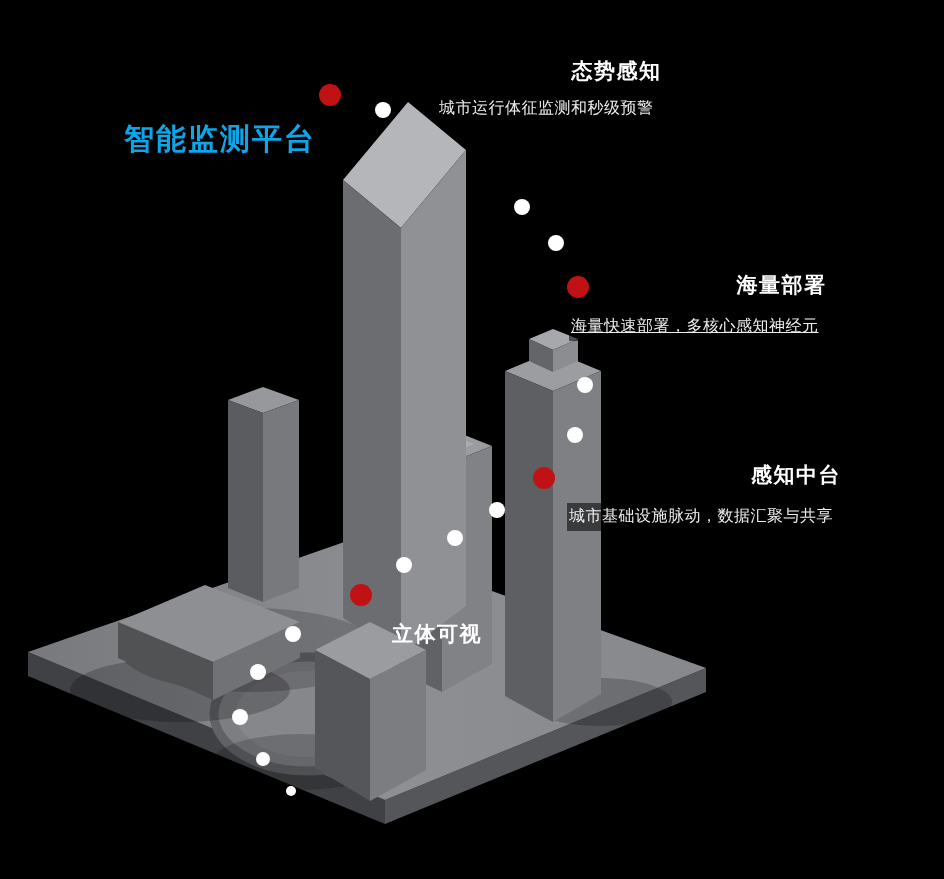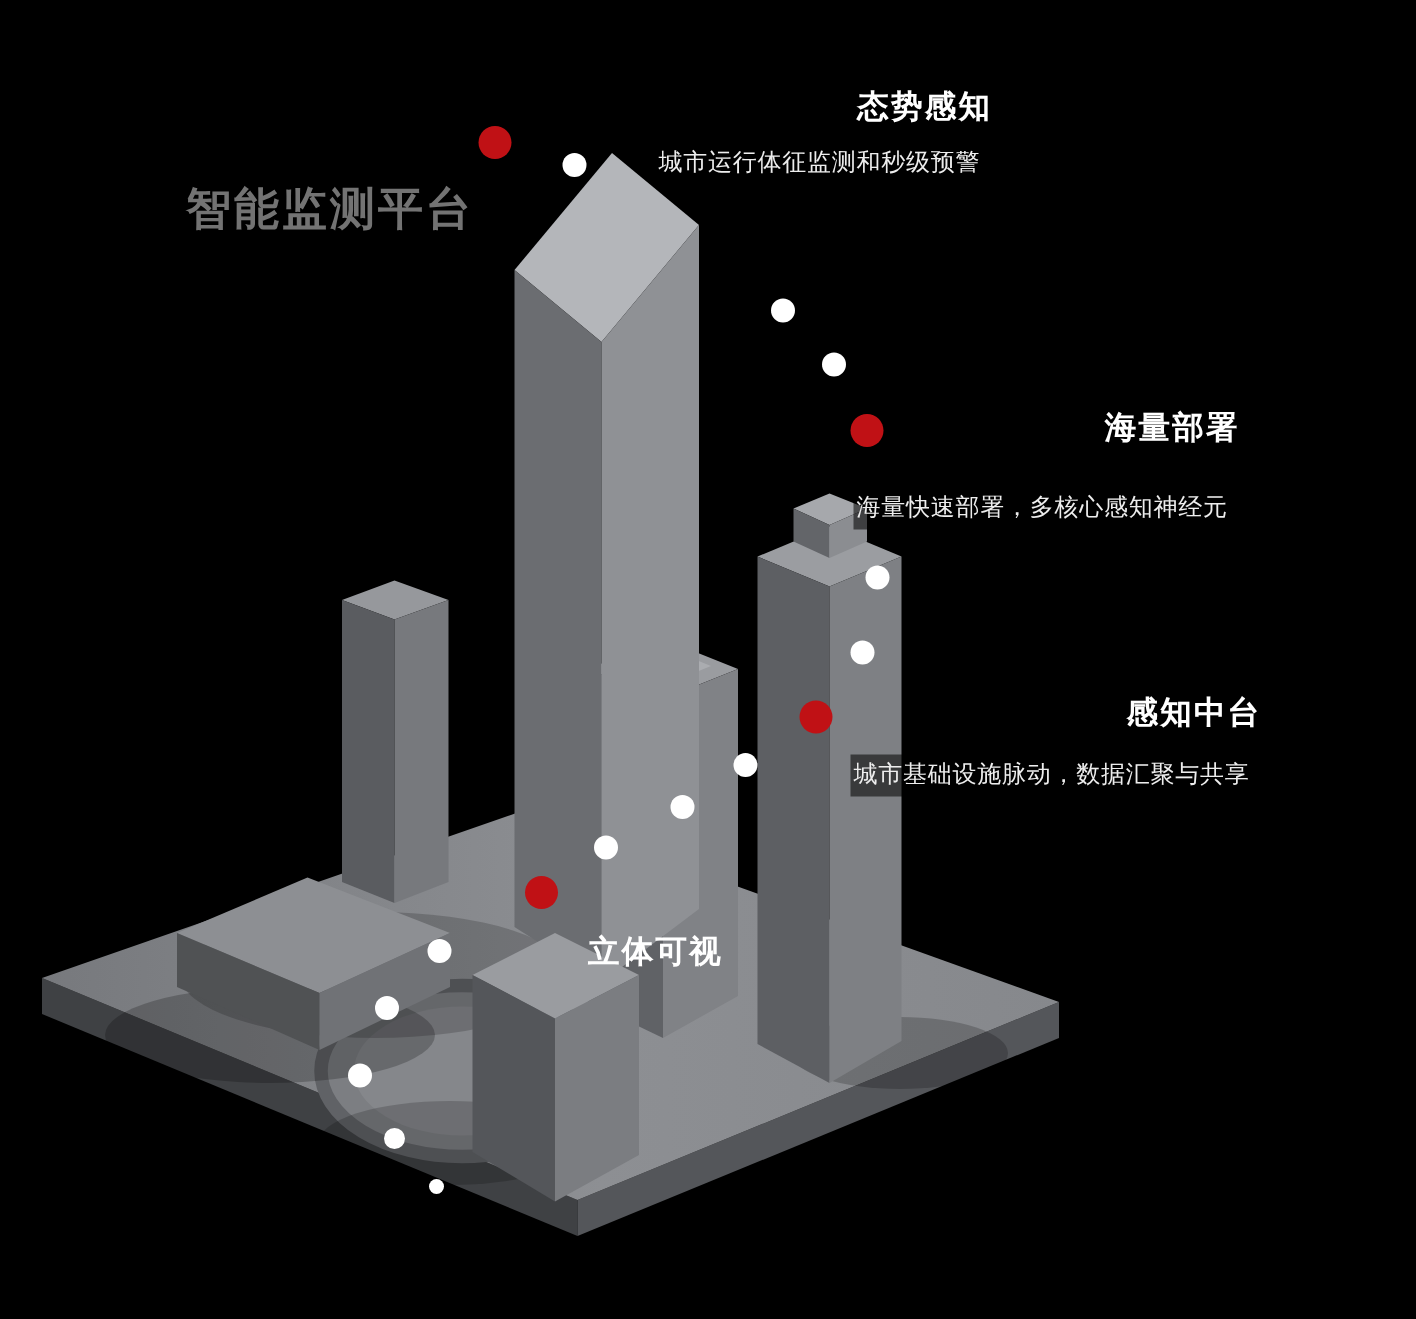--- a/index.html
+++ b/index.html
@@ -4,35 +4,35 @@
 <style>
   html,body{margin:0;padding:0;background:#000;}
   .stage{
     position:relative;width:944px;height:879px;background:#000;overflow:hidden;
     font-family:"Liberation Sans",sans-serif;
   }
   .layer{position:absolute;left:0;top:0;width:944px;height:879px;}
   svg{display:block;}
   .page-title{
     position:absolute;left:124px;top:119px;
-    font-size:30px;font-weight:700;color:#737373;letter-spacing:2px;
+    font-size:30px;font-weight:700;color:#0ea5e9;letter-spacing:2px;
     white-space:nowrap;
     text-align:right;
   }
   .ann{position:absolute;color:#ffffff;white-space:nowrap;text-align:right;}
   .ann .label{font-size:21px;font-weight:700;letter-spacing:1.5px;}
   .ann .desc{
     display:inline-block;font-size:16px;font-weight:400;color:#ededed;
     letter-spacing:0.5px;background:rgba(0,0,0,0.55);padding:3px 8px 4px 2px;
   }
   .ann-1{left:437px;top:57px;}
   .ann-1 .desc{margin-top:10px;}
   .ann-2{left:569px;top:271px;}
   .ann-2 .label{margin-left:16px;}
-  .ann-2 .desc{margin-top:26px;}
+  .ann-2 .desc{margin-top:14px;text-decoration:underline;}
   .ann-3{left:567px;top:461px;}
   .ann-3 .desc{margin-top:14px;}
   .ann-4{left:392px;top:580px;margin-top:40px;}
   .ann-4 .desc{margin-top:13px;}
 </style>
 </head>
 <body>
 
 <div class="stage">
 

